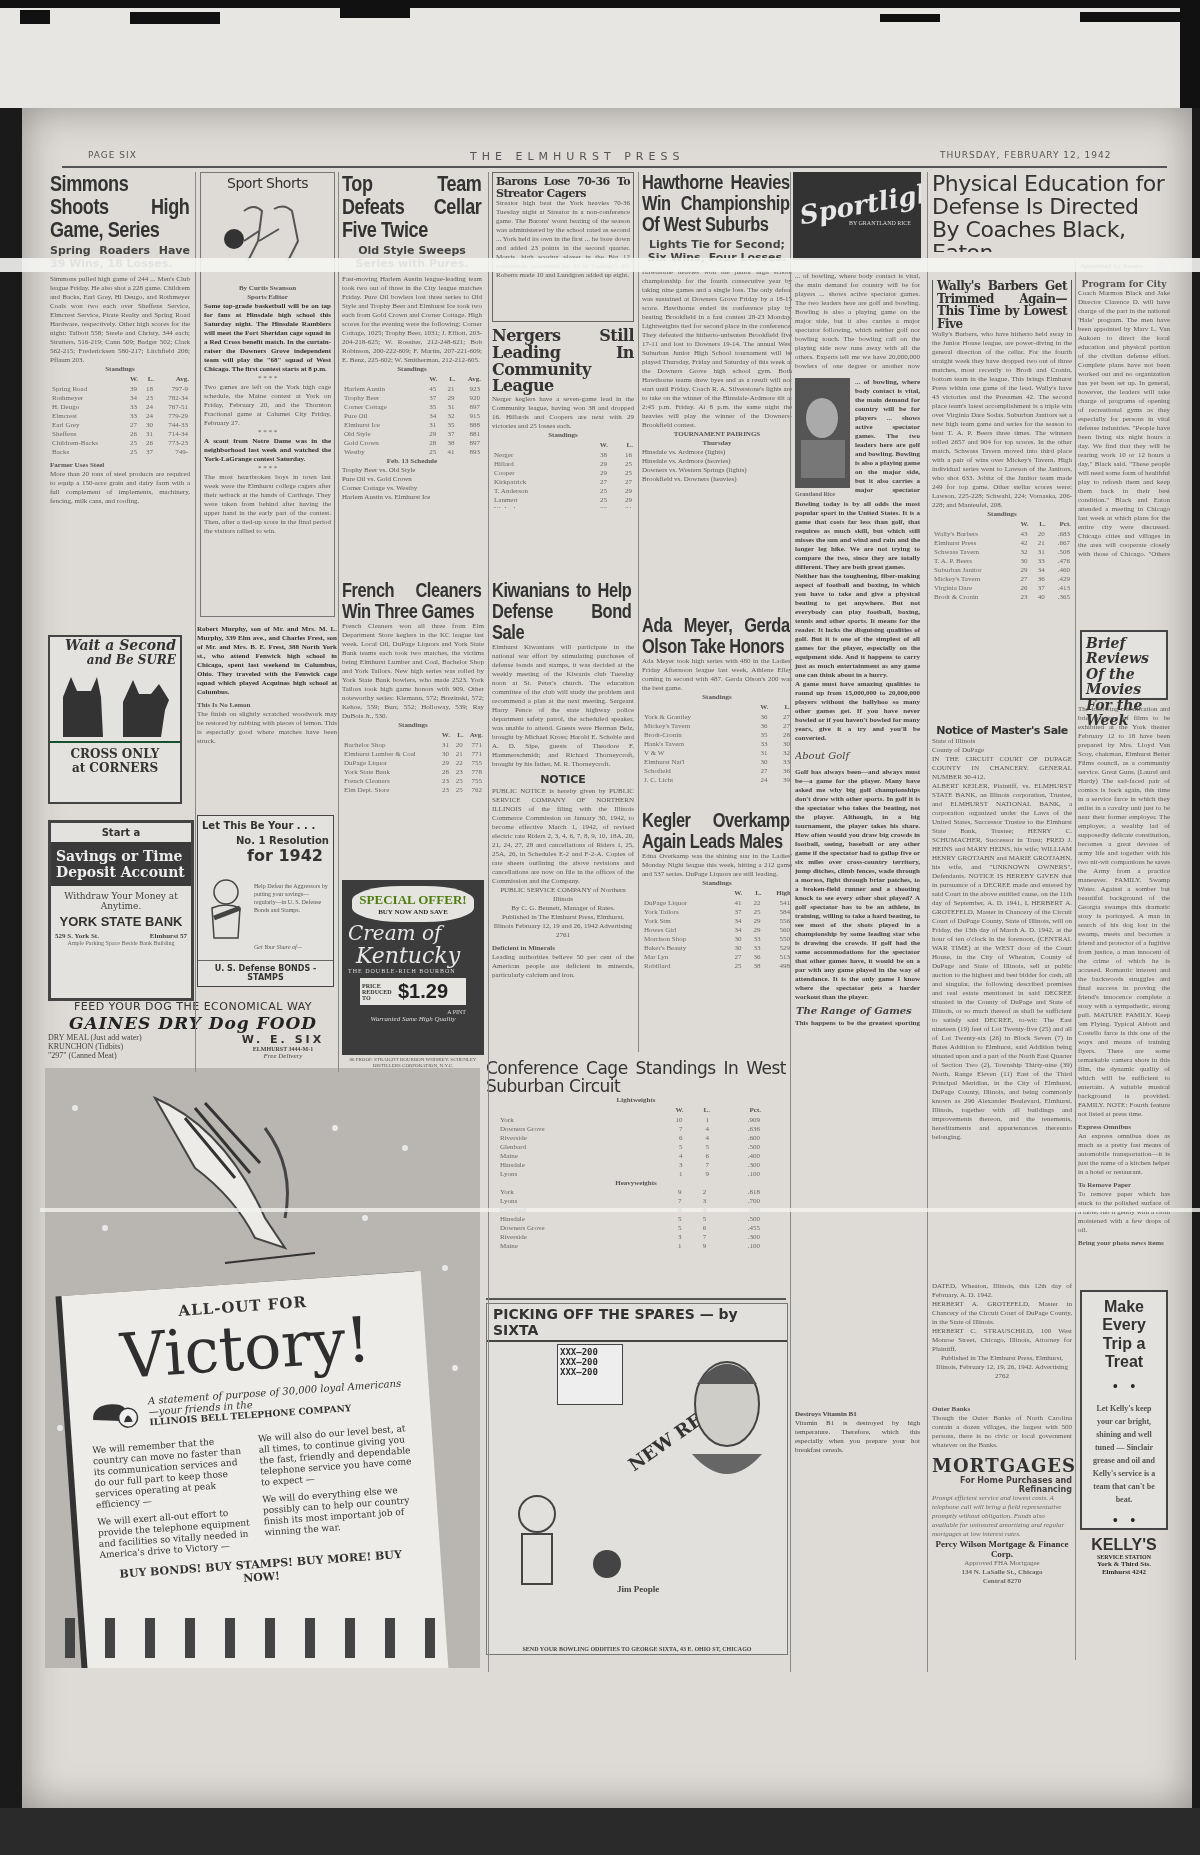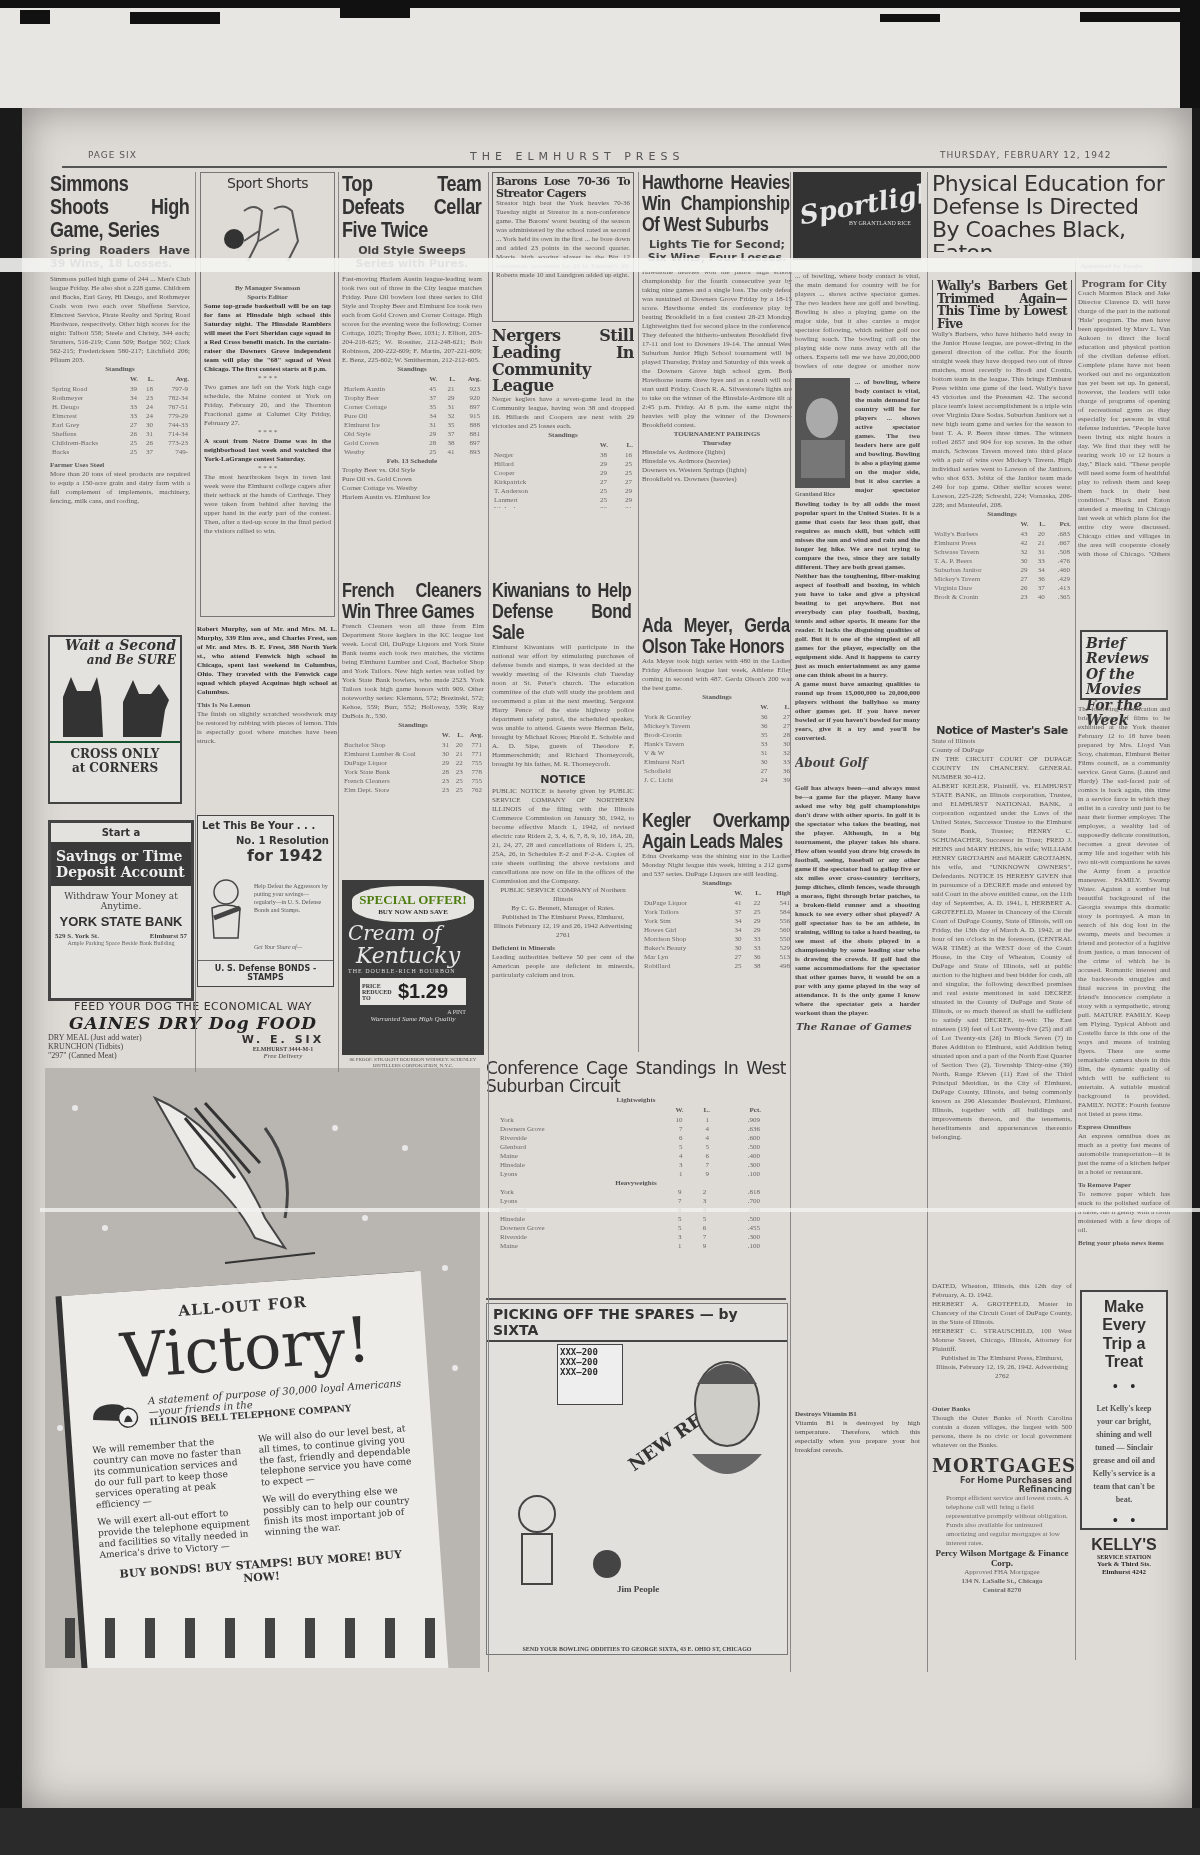--- a/index.html
+++ b/index.html
@@ -115,21 +115,21 @@
   <div>More than 20 tons of steel products are required to equip a 150-acre grain and dairy farm with a full complement of implements, machinery, fencing, milk cans, and roofing.</div>
   <div style="font-weight:bold;margin-top:6px;">News welcomed at Elmhurst 500.</div>
 </div>
 
 <div class="col" style="left:200px;top:172px;width:135px;height:445px;border:1px solid #777;padding:3px;box-sizing:border-box;">
   <div class="hd center" style="font-size:14px;font-weight:normal;">Sport Shorts</div>
   <svg width="120" height="90" viewBox="0 0 120 90">
     <circle cx="30" cy="48" r="10" fill="#333"></circle>
       <path d="M40 20 q10 -8 18 0 l-4 30 l-10 20 M70 18 q10 -6 18 2 l6 30 l-10 20 M55 40 l-15 10 M75 38 l-20 12" stroke="#555" stroke-width="2" fill="none"></path>
   </svg>
-  <div class="center" style="font-weight:bold;">By Manager Swanson</div>
+  <div class="center" style="font-weight:bold;">By Curtis Swanson</div>
   <div class="center" style="font-weight:bold;">Sports Editor</div>
   <div style="color:#333;font-weight:bold;">Some top-grade basketball will be on tap for fans at Hinsdale high school this Saturday night. The Hinsdale Ramblers will meet the Fort Sheridan cage squad in a Red Cross benefit match. In the curtain-raiser the Downers Grove independent team will play the "68" squad of West Chicago. The first contest starts at 8 p.m.</div>
   <div class="center">* * * *</div>
   <div>Two games are left on the York high cage schedule, the Maine contest at York on Friday, February 20, and the Thornton Fractional game at Calumet City Friday, February 27.</div>
   <div class="center">* * * *</div>
   <div style="color:#333;font-weight:bold;">A scout from Notre Dame was in the neighborhood last week and watched the York-LaGrange contest Saturday.</div>
   <div class="center">* * * *</div>
   <div>The most heartbroken boys in town last week were the Elmhurst college cagers after their setback at the hands of Carthage. They were taken from behind after having the upper hand in the early part of the contest. Then, after a tied-up score in the final period the visitors rallied to win.</div>
 </div>
 <div class="col" style="left:197px;top:625px;width:140px;height:140px;">
@@ -478,21 +478,21 @@
     </svg>
 </div>
 <div class="small" style="position:absolute;left:795px;top:490px;font-size:6px;font-weight:bold;">Grantland Rice</div>
 <div class="col" style="left:855px;top:378px;width:65px;height:118px;color:#444;font-weight:bold;">
   <div>... of bowling, where body contact is vital, the main demand for country will be for players ... shows active spectator games. The two leaders here are golf and bowling. Bowling is also a playing game on the major side, but it also carries a major spectator following, which neither golf nor bowling touch. The bowling call on the playing side now runs away with all the others. Experts tell me we have 20,000,000 bowlers of one degree or another now actively engaged in target work down the alleys. This far overshadows golf in numbers. But golf still has the call in the matter of open country and five miles of hiking for some 2,000,000 club swingers between the ages of 8 and 80.</div>
 </div>
 <div class="col" style="left:795px;top:500px;width:125px;height:530px;color:#444;">
   <div style="font-weight:bold;">Bowling today is by all odds the most popular sport in the United States. It is a game that costs far less than golf, that requires as much skill, but which still misses the sun and wind and rain and the longer leg hike. We are not trying to compare the two, since they are totally different. They are both great games.</div>
   <div style="font-weight:bold;">Neither has the toughening, fiber-making aspect of football and boxing, in which you have to take and give a physical beating to get anywhere. But not everybody can play football, boxing, tennis and other sports. It means for the reader. It lacks the disguising qualities of golf. But it is one of the simplest of all games for the player, especially on the equipment side. And it happens to carry just as much entertainment as any game one can think about in a hurry.</div>
   <div style="font-weight:bold;">A game must have amazing qualities to round up from 15,000,000 to 20,000,000 players without the ballyhoo so many other games get. If you have never bowled or if you haven't bowled for many years, give it a try and you'll be converted.</div>
-  <div style="font-family:'DejaVu Serif',serif;font-weight:bold;font-style:italic;font-size:12px;margin:16px 0;">About Golf</div>
+  <div style="font-family:'DejaVu Serif',serif;font-weight:normal;font-style:italic;font-size:10px;margin:8px 0;">About Golf</div>
   <div style="font-weight:bold;">Golf has always been—and always must be—a game for the player. Many have asked me why big golf championships don't draw with other sports. In golf it is the spectator who takes the beating, not the player. Although, in a big tournament, the player takes his share. How often would you draw big crowds in football, seeing, baseball or any other game if the spectator had to gallop five or six miles over cross-country territory, jump ditches, climb fences, wade through a morass, fight through briar patches, to a broken-field runner and a shooting knock to see every other shot played? A golf spectator has to be an athlete, in training, willing to take a hard beating, to see most of the shots played in a championship by some leading star who is drawing the crowds. If golf had the same accommodations for the spectator that other games have, it would be on a par with any game played in the way of attendance. It is the only game I know where the spectator gets a harder workout than the player.</div>
   <div style="font-family:'DejaVu Serif',serif;font-weight:bold;font-style:italic;font-size:10px;margin:4px 1px;">The Range of Games</div>
   <div style="font-weight:bold;">This happens to be the greatest sporting country on the face of a civilized world. But with war conditions at—as we are there must be changes in the world's spectator-sport plans. For the youth of the country I still think there must be a maximum of outdoor play of some sort, a mixture of sports, with so that a great game, to see track and field and basketball. Also tennis. Also golf. They help to make legs. They add to physical stamina. They are strictly worth while. This is especially true of golf and bowling for those who have bumped into the march of the years. But for high school and college play there should be a big increase on the side of football and boxing. I am not referring to championships, to big spectacles, to moneymaking enterprises. I am taking into consideration the major values of give-and-take in the way of discipline, punishment, hardihood, stamina-rugged qualities of mankind. This doesn't mean there should be any falling off, aside from all the needs of war, so the part of the older men participating in sport. To help win an all-out war on entire country must be physically ready. This means participation in the sport or game that is best suited for the individual.</div>
 </div>
 <div class="col" style="left:795px;top:1410px;width:125px;height:80px;color:#444;">
   <div style="font-weight:bold;">Destroys Vitamin B1</div>
   <div>Vitamin B1 is destroyed by high temperature. Therefore, which this especially when you prepare your hot breakfast cereals.</div>
 </div>
 
 <div class="hd" style="position:absolute;left:932px;top:172px;width:240px;font-size:22px;font-weight:normal;overflow:hidden;height:80px;">Physical Education for Defense Is Directed By Coaches Black, Eaton</div>
@@ -603,21 +603,21 @@
   <div style="margin:6px 0;">• &nbsp; •</div>
   <div class="ad-title" style="font-size:16px;color:#333;">KELLY'S</div>
   <div style="font-size:6px;font-weight:bold;">SERVICE STATION</div>
   <div style="font-size:7px;font-weight:bold;">York &amp; Third Sts.</div>
   <div style="font-size:7px;font-weight:bold;">Elmhurst 4242</div>
 </div>
 
 <div style="position:absolute;left:932px;top:1455px;width:140px;height:110px;">
   <div style="font-family:'DejaVu Serif',serif;font-weight:bold;font-size:18px;color:#333;letter-spacing:1px;">MORTGAGES</div>
   <div style="font-family:'DejaVu Sans',sans-serif;font-weight:bold;font-size:8px;text-align:right;color:#444;">For Home Purchases and Refinancing</div>
-  <div class="small" style="margin-left:14px;">Prompt efficient service and lowest costs. A telephone call will bring a field representative promptly without obligation. Funds also available for uninsured amortizing and regular mortgages at low interest rates.</div>
+  <div class="small" style="font-style:italic;">Prompt efficient service and lowest costs. A telephone call will bring a field representative promptly without obligation. Funds also available for uninsured amortizing and regular mortgages at low interest rates.</div>
   <div class="center" style="font-weight:bold;font-size:9px;color:#333;">Percy Wilson Mortgage &amp; Finance Corp.</div>
   <div class="center small">Approved FHA Mortgagee</div>
   <div class="center small" style="font-weight:bold;">134 N. LaSalle St., Chicago</div>
   <div class="center small" style="font-weight:bold;">Central 8270</div>
 </div>
 
 <div class="col" style="left:486px;top:1060px;width:300px;height:225px;">
   <div class="hd" style="font-size:17px;font-weight:normal;">Conference Cage Standings In West Suburban Circuit</div>
   <div class="tcap">Lightweights</div>
   <table class="tbl" style="width:88%;margin-left:12px;">

